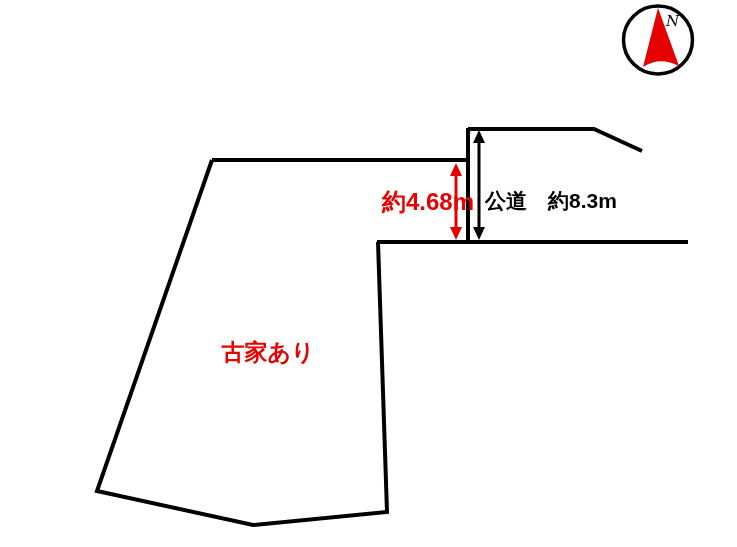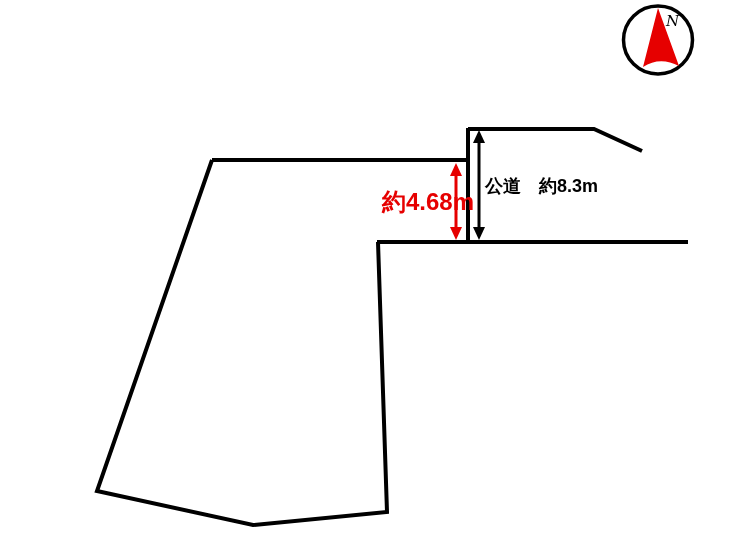--- a/index.html
+++ b/index.html
@@ -32,22 +32,22 @@
   .label.black {
     color: #000000;
   }
   .frontage-label {
     left: 382px;
     top: 189px;
     font-size: 24px;
   }
   .road-label {
     left: 485px;
-    top: 177px;
-    font-size: 18px;
+    top: 189px;
+    font-size: 21px;
   }
   .plot-caption {
     position: absolute;
     left: 145px;
     top: 337px;
     width: 246px;
     text-align: center;
     color: #e60000;
     font-weight: bold;
     font-size: 23px;
@@ -93,15 +93,16 @@
       <path d="M658,8 L679,66 Q660,56 643,67 Z" fill="#e60000"></path>
       <text x="666" y="26" class="compass-n">N</text>
     </g>
   </svg>
 
   <div class="label red frontage-label">約4.68m</div>
 
   <div class="label black road-label">公道　約8.3m</div>
 
   <div class="plot-caption">
+    <div>古家あり</div>
   </div>
 
 </div>
 
 </body></html>

